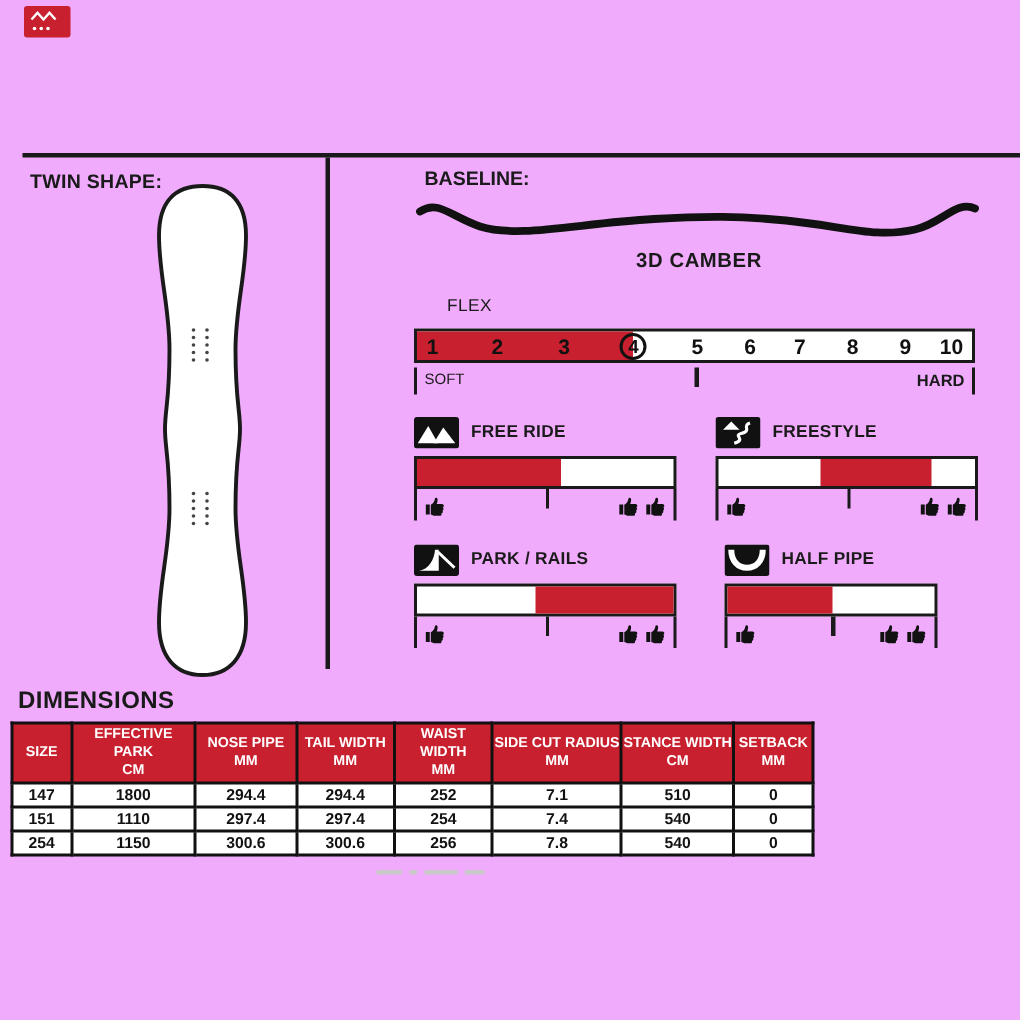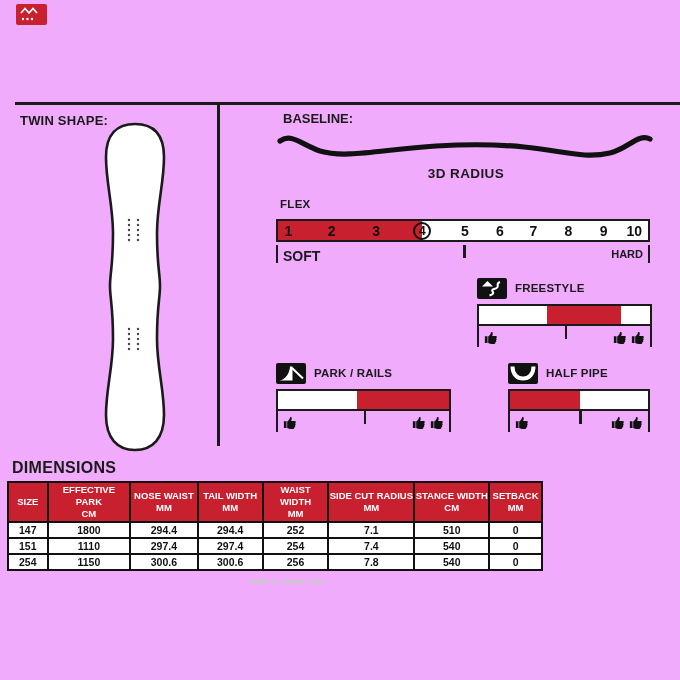--- a/index.html
+++ b/index.html
@@ -20,36 +20,36 @@
   .twin-label { position:absolute; left:20px; top:113px; font-size:13px; font-weight:bold; letter-spacing:.2px; }
   .board-svg  { position:absolute; left:70px; top:121px; }
 
   
   .baseline-label { position:absolute; left:283px; top:111px; font-size:13px; font-weight:bold; }
   .camber-svg     { position:absolute; left:272px; top:128px; }
   .camber-caption { position:absolute; left:276px; top:166px; width:380px; text-align:center;
                     font-size:13.5px; font-weight:bold; letter-spacing:.4px; }
 
   
-  .flex-label { position:absolute; left:280px; top:198px; font-size:11.5px; font-weight:bold; letter-spacing:.3px; }
+  .flex-label { position:absolute; left:298px; top:198px; font-size:11.5px; font-weight:normal; letter-spacing:.3px; }
   .flex-bar   { position:absolute; left:276px; top:219px; width:374px; height:23px;
                 border:2.5px solid var(--ink); background:#fff; }
   .flex-fill  { position:absolute; left:0; top:0; height:100%; background:var(--red); }
   .flex-num   { position:absolute; top:50%; transform:translate(-50%,-50%);
                 font-size:14px; font-weight:bold; color:#111; }
   .flex-num:nth-child(2){left:2.8%} .flex-num:nth-child(3){left:14.5%}
   .flex-num:nth-child(4){left:26.5%} .flex-num:nth-child(5){left:39%}
   .flex-num:nth-child(6){left:50.5%} .flex-num:nth-child(7){left:60%}
   .flex-num:nth-child(8){left:69%}  .flex-num:nth-child(9){left:78.5%}
   .flex-num:nth-child(10){left:88%} .flex-num:nth-child(11){left:96.3%}
   .flex-num.circled { width:18px; height:18px; border:2.5px solid #111; border-radius:50%;
                       display:flex; align-items:center; justify-content:center; font-size:12.5px; background:transparent; }
   .scale-row { position:absolute; left:276px; top:244.5px; width:374px; height:18px;
                border-left:2.5px solid var(--ink); border-right:2.5px solid var(--ink); }
-  .scale-row .soft { position:absolute; left:5px; top:3px; font-size:14px; font-weight:bold; }
+  .scale-row .soft { position:absolute; left:5px; top:3px; font-size:10px; font-weight:normal; }
   .scale-row .hard { position:absolute; right:5px; top:3px; font-size:11px; font-weight:bold; }
   .center-tick { position:absolute; left:50%; top:0; width:2.5px; height:13px; background:var(--ink); }
 
   
   .panel { position:absolute; width:175px; }
   .panel-head { display:flex; align-items:center; gap:8px; height:22px; margin-bottom:5px; }
   .style-icon { width:30px; height:21px; flex:0 0 auto; }
   .style-label { font-size:11.5px; font-weight:bold; letter-spacing:.2px; white-space:nowrap; }
   .rate-bar { position:relative; height:22px; border:2.5px solid var(--ink); background:#fff; }
   .rate-fill { position:absolute; top:0; height:100%; background:var(--red); }
@@ -121,21 +121,21 @@
       <circle cx="59" cy="228" r="1.2"></circle>
         <circle cx="68" cy="228" r="1.2"></circle>
     </g>
   </svg>
 
   <div class="baseline-label">BASELINE:</div>
   <svg class="camber-svg" width="386" height="42" viewBox="0 0 386 42">
     <path d="M8,13 C20,5 28,16 48,23 C74,31 112,21 164,18 C198,16 222,16 252,19
              C292,23 312,31 338,25 C356,21 366,5 378,11" fill="none" stroke="#111" stroke-width="5.2" stroke-linecap="round"></path>
   </svg>
-  <div class="camber-caption">3D RADIUS</div>
+  <div class="camber-caption">3D CAMBER</div>
 
   <div class="flex-label">FLEX</div>
   <div class="flex-bar">
     <div class="flex-fill" style="left: 0%; width: 39%;"></div>
     <span class="flex-num">1</span>
     <span class="flex-num">2</span>
     <span class="flex-num">3</span>
     <span class="flex-num circled" style="left: 39%;">4</span>
     <span class="flex-num">5</span>
     <span class="flex-num">6</span>
@@ -154,20 +154,47 @@
     <defs>
       <g id="thumb">
         <path d="M1,7.2h3v7.6H1z M4.8,13.9V7.5c1.7-.9,2.8-2.4,3.2-4.8.1-.8,2-.9,2,.9
                  0,1.1-.3,2.3-.7,3.2h4c.8,0,1.4.6,1.4,1.3s-.5,1.2-.9,1.3c.4.2.7.6.7,1.2
                  s-.4,1.1-.9,1.2c.3.2.4.6.4,1s-.5,1.2-1.2,1.2c.1.2.2.4.2.7,0,.7-.6,1.2-1.3,1.2
                  H8.2c-1.5,0-2.6-.8-3.4-1Z" fill="#111"></path>
       </g>
     </defs>
   </svg>
 
+  <div class="panel" style="left:276px; top:277px;">
+    <div class="panel-head">
+      <svg class="style-icon" viewBox="0 0 30 21">
+        <rect width="30" height="21" rx="2" fill="#111"></rect>
+        <path d="M2.5,17.5 L9.5,6 L16,17.5 Z" fill="#fff"></path>
+        <path d="M13,17.5 L19.5,7 L27.5,17.5 Z" fill="#fff"></path>
+      </svg>
+      <span class="style-label">FREE RIDE</span>
+    </div>
+    <div class="rate-bar">
+      <div class="rate-fill" style="left: 0%; width: 56%;"></div>
+    </div>
+    <div class="rate-scale">
+      <span class="center-tick"></span>
+      <svg class="thumb-single" width="14" height="16" viewBox="0 0 16 16">
+          <use href="#thumb"></use>
+        </svg>
+      <span class="thumbs-right">
+        <svg width="14" height="16" viewBox="0 0 16 16">
+            <use href="#thumb"></use>
+          </svg>
+        <svg width="14" height="16" viewBox="0 0 16 16">
+            <use href="#thumb"></use>
+          </svg>
+      </span>
+    </div>
+  </div>
 
   <div class="panel" style="left:477px; top:277px;">
     <div class="panel-head">
       <svg class="style-icon" viewBox="0 0 30 21">
         <rect width="30" height="21" rx="2" fill="#111"></rect>
         <path d="M5,8.5 L10.5,3 L16,8.5 Z" fill="#fff"></path>
         <path d="M23,4 C17,6 25,9 17,11 C11.5,12.5 21,15 12.5,17.5" stroke="#fff" stroke-width="2.1" fill="none"></path>
       </svg>
       <span class="style-label">FREESTYLE</span>
     </div>
@@ -211,21 +238,21 @@
         <svg width="14" height="16" viewBox="0 0 16 16">
             <use href="#thumb"></use>
           </svg>
         <svg width="14" height="16" viewBox="0 0 16 16">
             <use href="#thumb"></use>
           </svg>
       </span>
     </div>
   </div>
 
-  <div class="panel" style="left:475px; top:362px;padding-left:33px;">
+  <div class="panel" style="left:450px; top:362px;padding-left:33px;">
     <div class="panel-head">
       <svg class="style-icon" viewBox="0 0 30 21">
         <rect width="30" height="21" rx="2" fill="#111"></rect>
         <path d="M4.5,3.5 C4.5,11 9,15.5 15,15.5 C21,15.5 25.5,11 25.5,3.5" stroke="#fff" stroke-width="4" fill="none"></path>
       </svg>
       <span class="style-label">HALF PIPE</span>
     </div>
     <div class="rate-bar">
       <div class="rate-fill" style="left: 0%; width: 51%;"></div>
     </div>
@@ -260,21 +287,21 @@
     <thead>
       <tr>
         <th>
             <span class="th-line">SIZE</span>
           </th>
         <th>
             <span class="th-line">EFFECTIVE PARK</span>
             <span class="th-line">CM</span>
           </th>
         <th>
-            <span class="th-line">NOSE WAIST</span>
+            <span class="th-line">NOSE PIPE</span>
             <span class="th-line">MM</span>
           </th>
         <th>
             <span class="th-line">TAIL WIDTH</span>
             <span class="th-line">MM</span>
           </th>
         <th>
             <span class="th-line">WAIST WIDTH</span>
             <span class="th-line">MM</span>
           </th>

